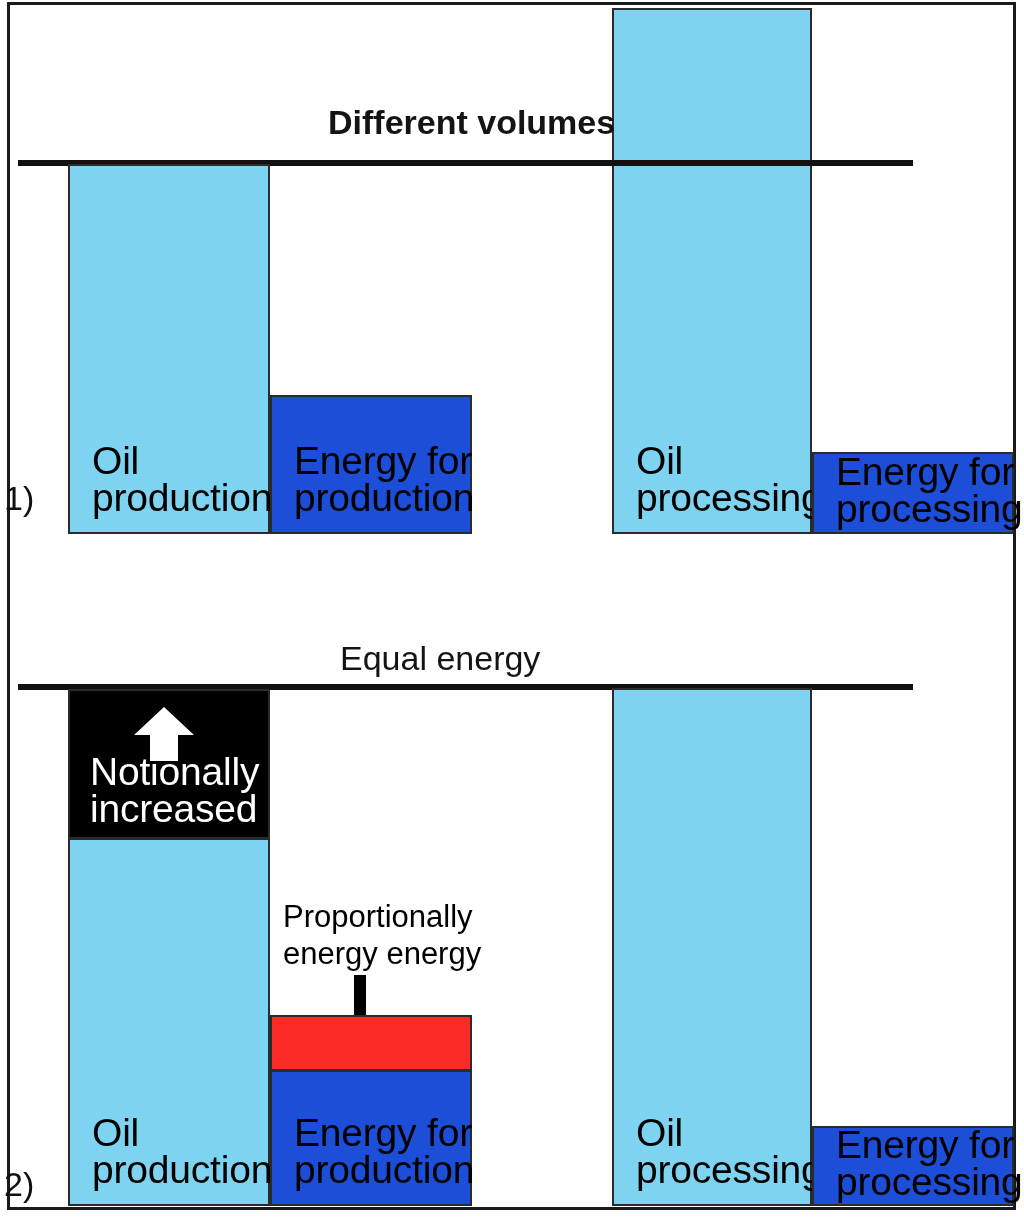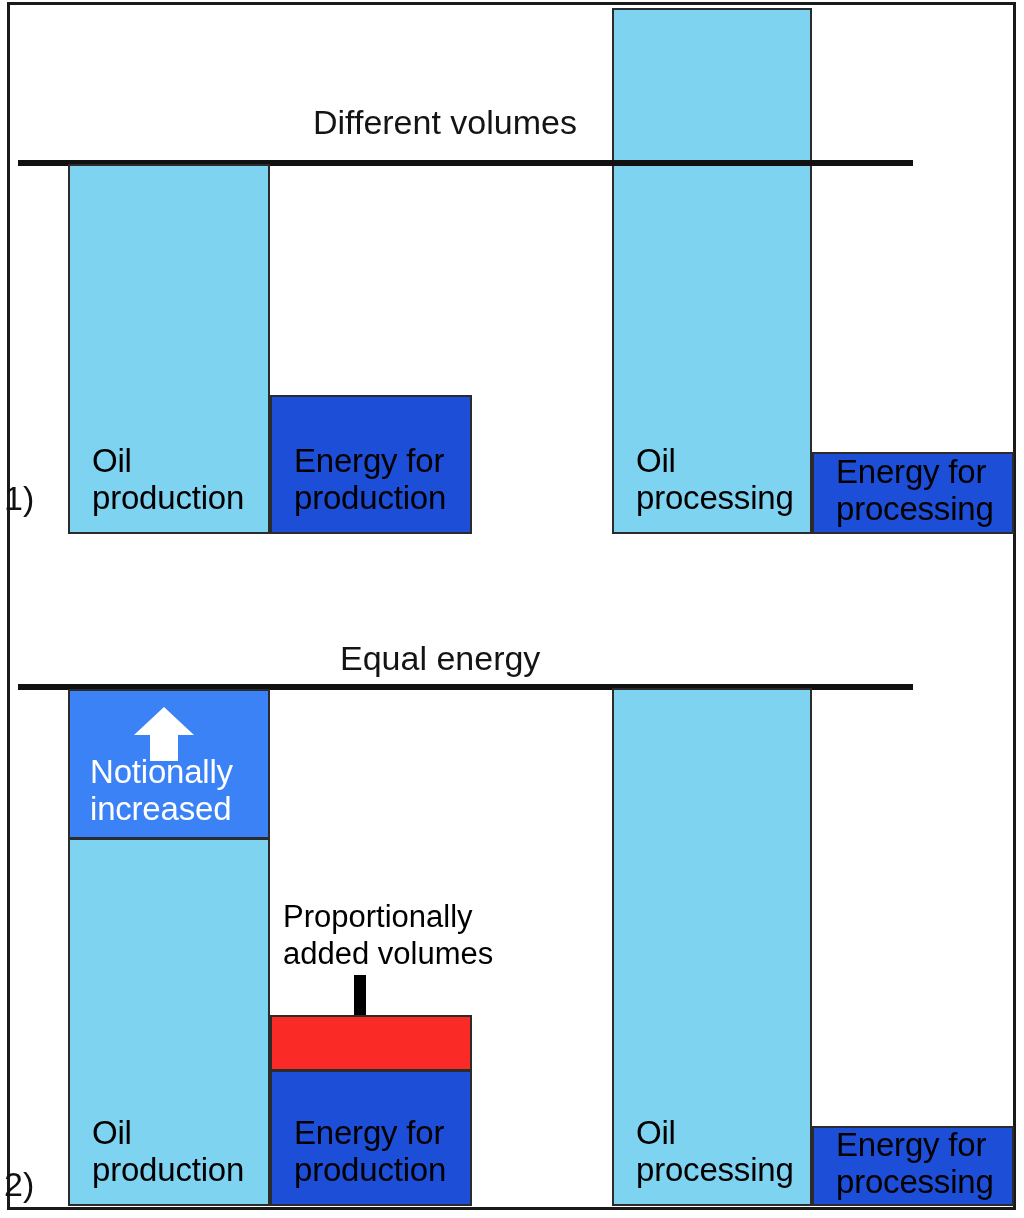--- a/index.html
+++ b/index.html
@@ -26,29 +26,29 @@
   }
   .panel{position:absolute;left:0;top:0;width:1024px;}
 
   
   .block{
     position:absolute;
     box-sizing:border-box;
     border:2px solid #2b2b2b;
   }
   .blue     {background:#7ED3F0;}
-  .blue-dark{background:#3b82f6;}
+  .blue-dark{background:#000000;}
   .yellow   {background:#1d4ed8;}
   .red      {background:#FA2B27;}
 
   .block .lbl{
     position:absolute;
     left:22px;
     bottom:16px;
-    font-size:33px;
+    font-size:39px;
     line-height:37px;
     color:#000000;
     white-space:pre-line;
     letter-spacing:-0.2px;
   }
   .block.blue-dark .lbl{
     color:#ffffff;
     left:20px;
     bottom:10px;
   }
@@ -98,21 +98,21 @@
 
   <div class="frame"></div>
 
   <div class="panel">
 
     <div class="block blue" style="left:612px; top:8px; width:200px; height:526px;">
       <div class="lbl">Oil
 processing</div>
     </div>
 
-    <div class="heading" style="left:313px; top:102px;">Different volumes</div>
+    <div class="heading" style="left:328px; top:102px;font-weight:bold;">Different volumes</div>
 
     <div class="baseline" style="left:18px; top:160px; width:895px;"></div>
 
     <div class="block blue" style="left:68px; top:164px; width:202px; height:370px;">
       <div class="lbl">Oil
 production</div>
     </div>
 
     <div class="block yellow" style="left:270px; top:395px; width:202px; height:139px;">
       <div class="lbl">Energy for
@@ -142,21 +142,21 @@
       <div class="arrow-up" style="left:62px; top:14px;">
         <svg width="64" height="58" viewBox="0 0 64 58" aria-hidden="true">
           <polygon points="32,2 62,30 46,30 46,56 18,56 18,30 2,30" fill="#ffffff"></polygon>
         </svg>
       </div>
       <div class="lbl">Notionally
 increased</div>
     </div>
 
     <div class="annot" style="left:283px; top:898px; width:230px;">Proportionally
-added volumes</div>
+energy energy</div>
 
     <div class="arrow-down" style="left:332px; top:975px;">
       <svg width="56" height="82" viewBox="0 0 56 82" aria-hidden="true">
         <polygon points="22,0 34,0 34,48 52,48 28,80 4,48 22,48" fill="#000000"></polygon>
       </svg>
     </div>
 
     <div class="block red" style="left:270px; top:1015px; width:202px; height:56px;"></div>
 
     <div class="block yellow" style="left:270px; top:1070px; width:202px; height:136px;">

